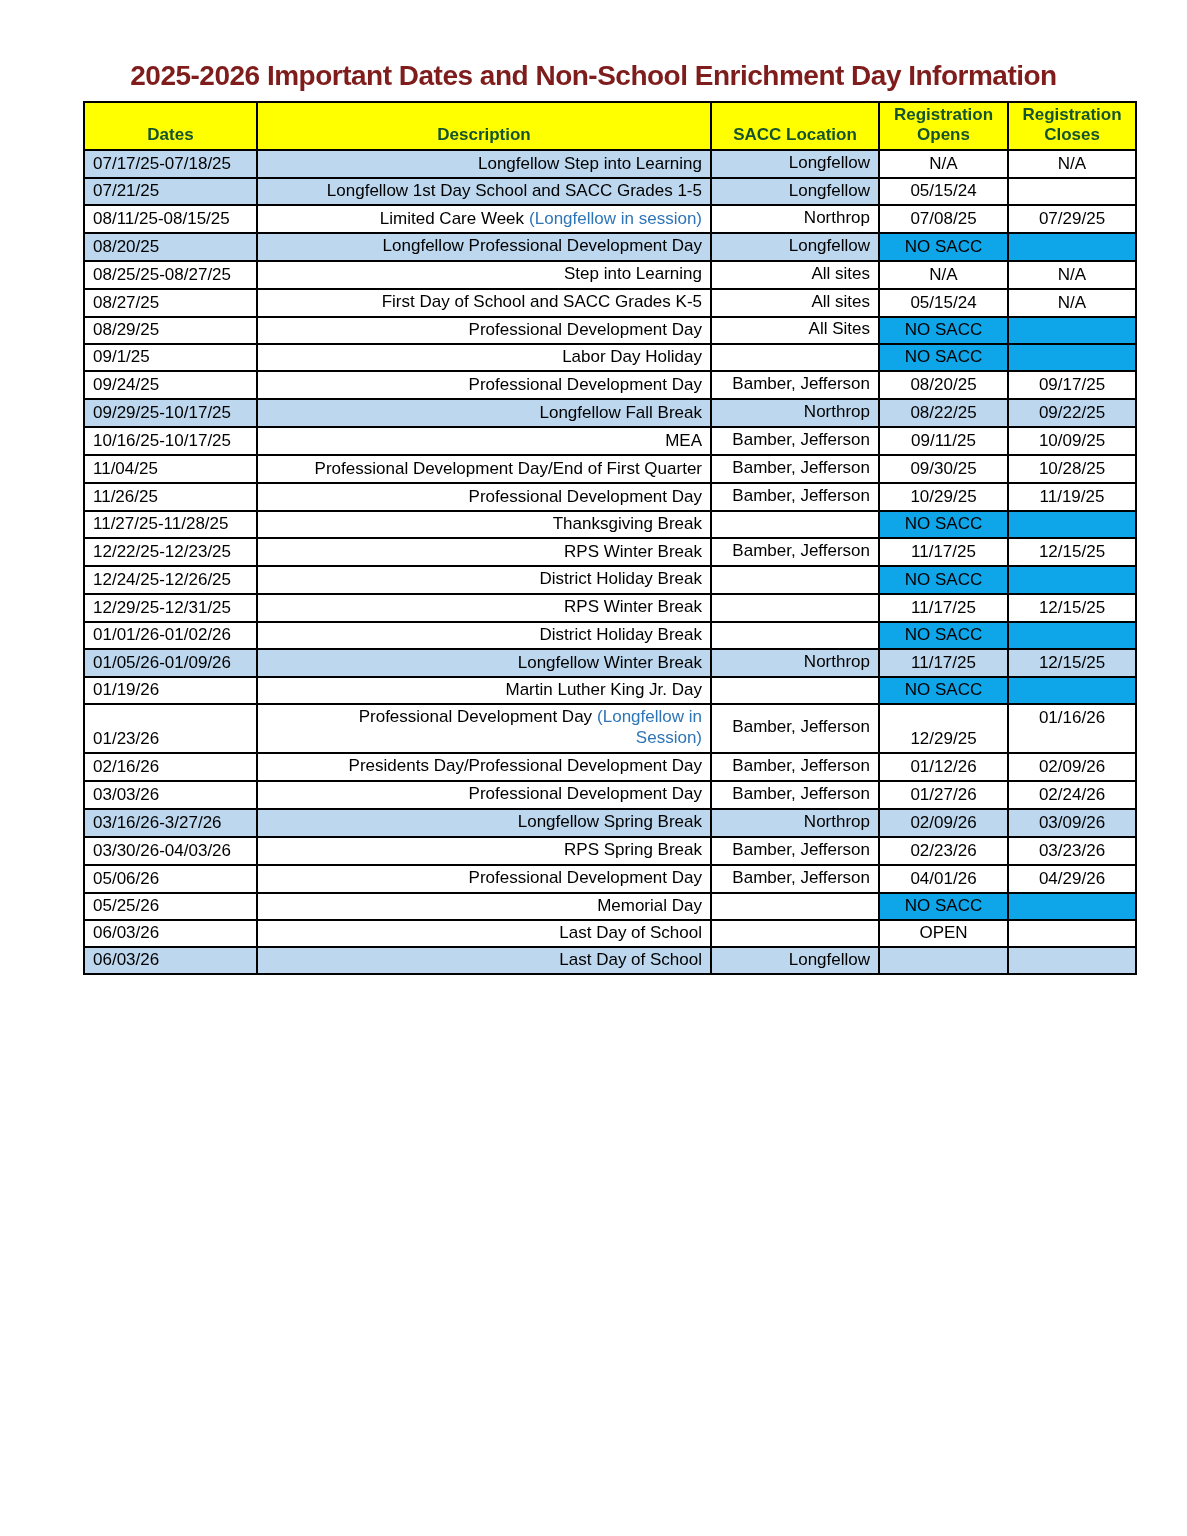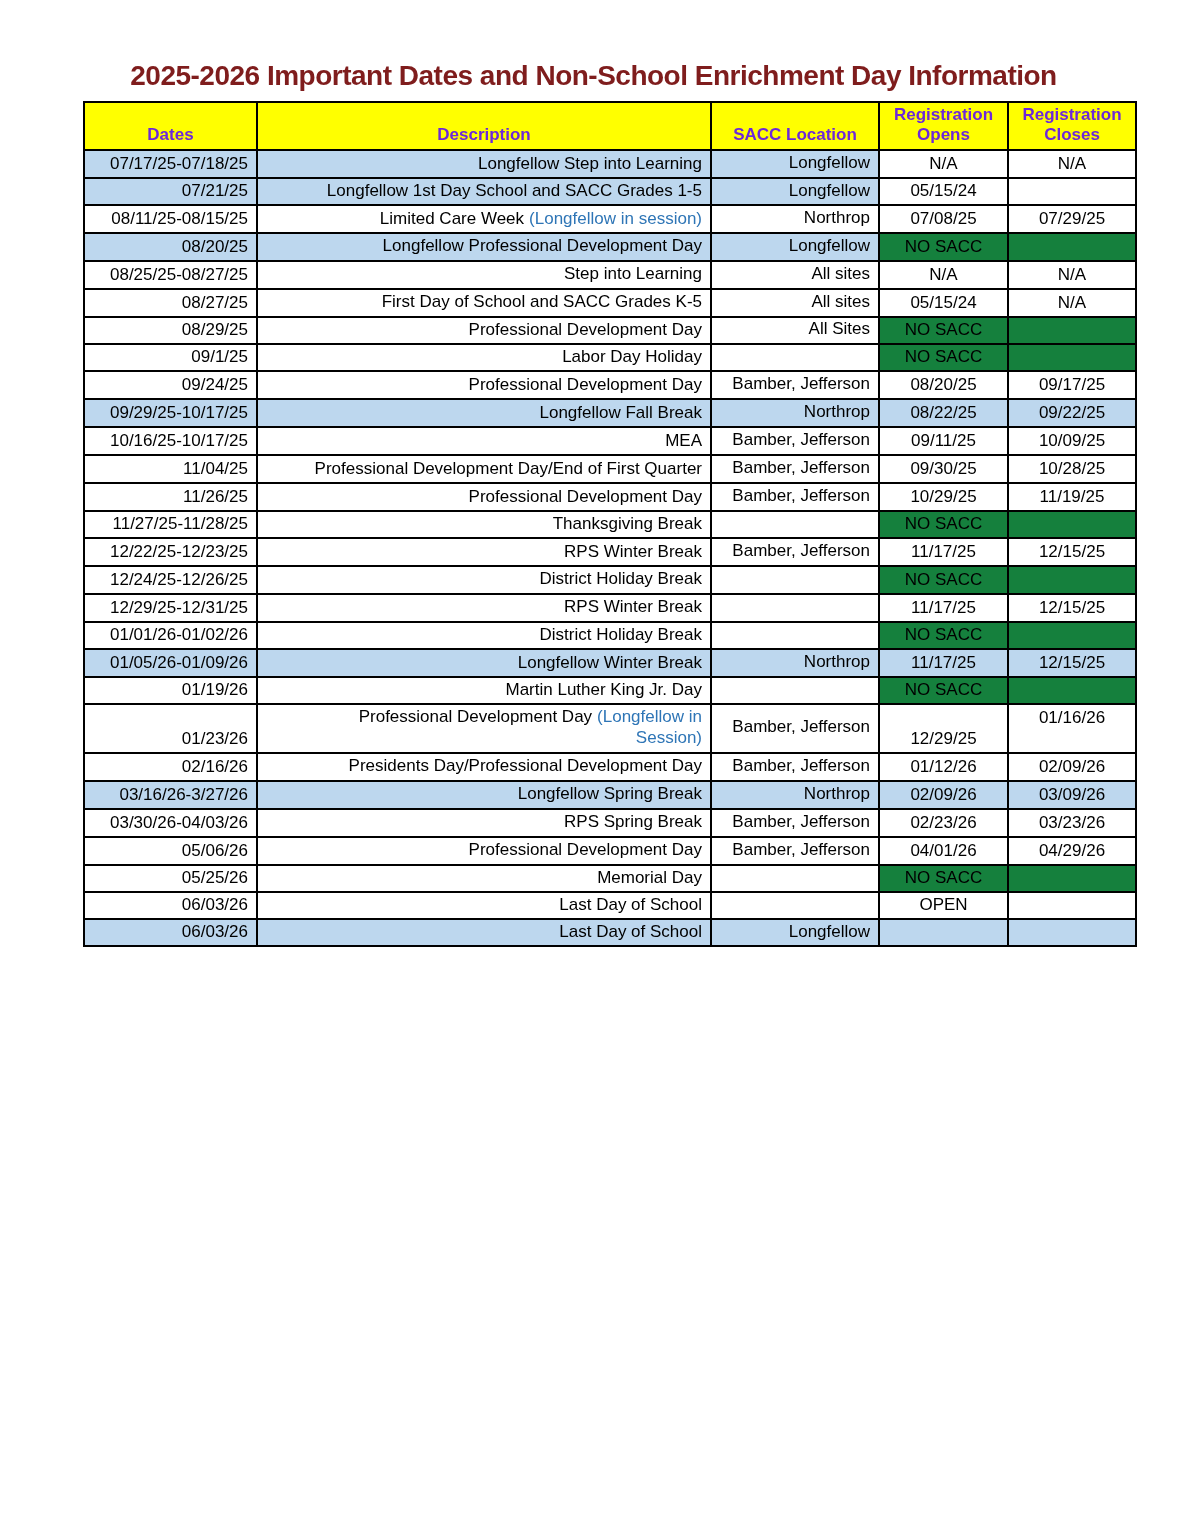--- a/index.html
+++ b/index.html
@@ -32,42 +32,42 @@
     width: 1052px;
   }
   .sched th, .sched td {
     border: 2px solid #000000;
     font-size: 17px;
     overflow: hidden;
     box-sizing: border-box;
   }
   .sched thead th {
     background: #FFFF00;
-    color: #6d28d9;
+    color: #14532d;
     font-weight: bold;
     height: 47px;
     vertical-align: bottom;
     text-align: center;
     padding: 2px 4px 5px 4px;
     line-height: 1.15;
   }
   .sched tbody tr { height: 26px; }
   .sched td {
     padding: 1px 8px 3px 8px;
     color: #000000;
     vertical-align: bottom;
   }
-  td.c-dates  { text-align: right; }
+  td.c-dates  { text-align: left; }
   td.c-desc   { text-align: right; line-height: 1.25; }
   td.c-loc    { text-align: right; vertical-align: middle; }
   td.c-opens  { text-align: center; vertical-align: bottom; }
   td.c-closes { text-align: center; vertical-align: top; padding-top: 3px; }
   .bg-white  { background: #ffffff; }
   .bg-blue   { background: #BDD7EE; }
-  .bg-yellow { background: #15803d; }
+  .bg-yellow { background: #0ea5e9; }
   .note {
     color: #2E75B6;
     font-weight: normal;
     margin-left: 5px;
     white-space: pre-line;
   }
   .note:empty { display: none; }
 </style>
 </head>
 <body>
@@ -242,20 +242,27 @@
     <td class="c-closes bg-white">01/16/26</td>
   </tr>
         <tr>
     <td class="c-dates bg-white">02/16/26</td>
     <td class="c-desc bg-white"><span>Presidents Day/Professional Development Day</span></td>
     <td class="c-loc bg-white">Bamber, Jefferson</td>
     <td class="c-opens bg-white">01/12/26</td>
     <td class="c-closes bg-white">02/09/26</td>
   </tr>
         <tr>
+    <td class="c-dates bg-white">03/03/26</td>
+    <td class="c-desc bg-white"><span>Professional Development Day</span></td>
+    <td class="c-loc bg-white">Bamber, Jefferson</td>
+    <td class="c-opens bg-white">01/27/26</td>
+    <td class="c-closes bg-white">02/24/26</td>
+  </tr>
+        <tr>
     <td class="c-dates bg-blue">03/16/26-3/27/26</td>
     <td class="c-desc bg-blue"><span>Longfellow Spring Break</span></td>
     <td class="c-loc bg-blue">Northrop</td>
     <td class="c-opens bg-blue">02/09/26</td>
     <td class="c-closes bg-blue">03/09/26</td>
   </tr>
         <tr>
     <td class="c-dates bg-white">03/30/26-04/03/26</td>
     <td class="c-desc bg-white"><span>RPS Spring Break</span></td>
     <td class="c-loc bg-white">Bamber, Jefferson</td>

